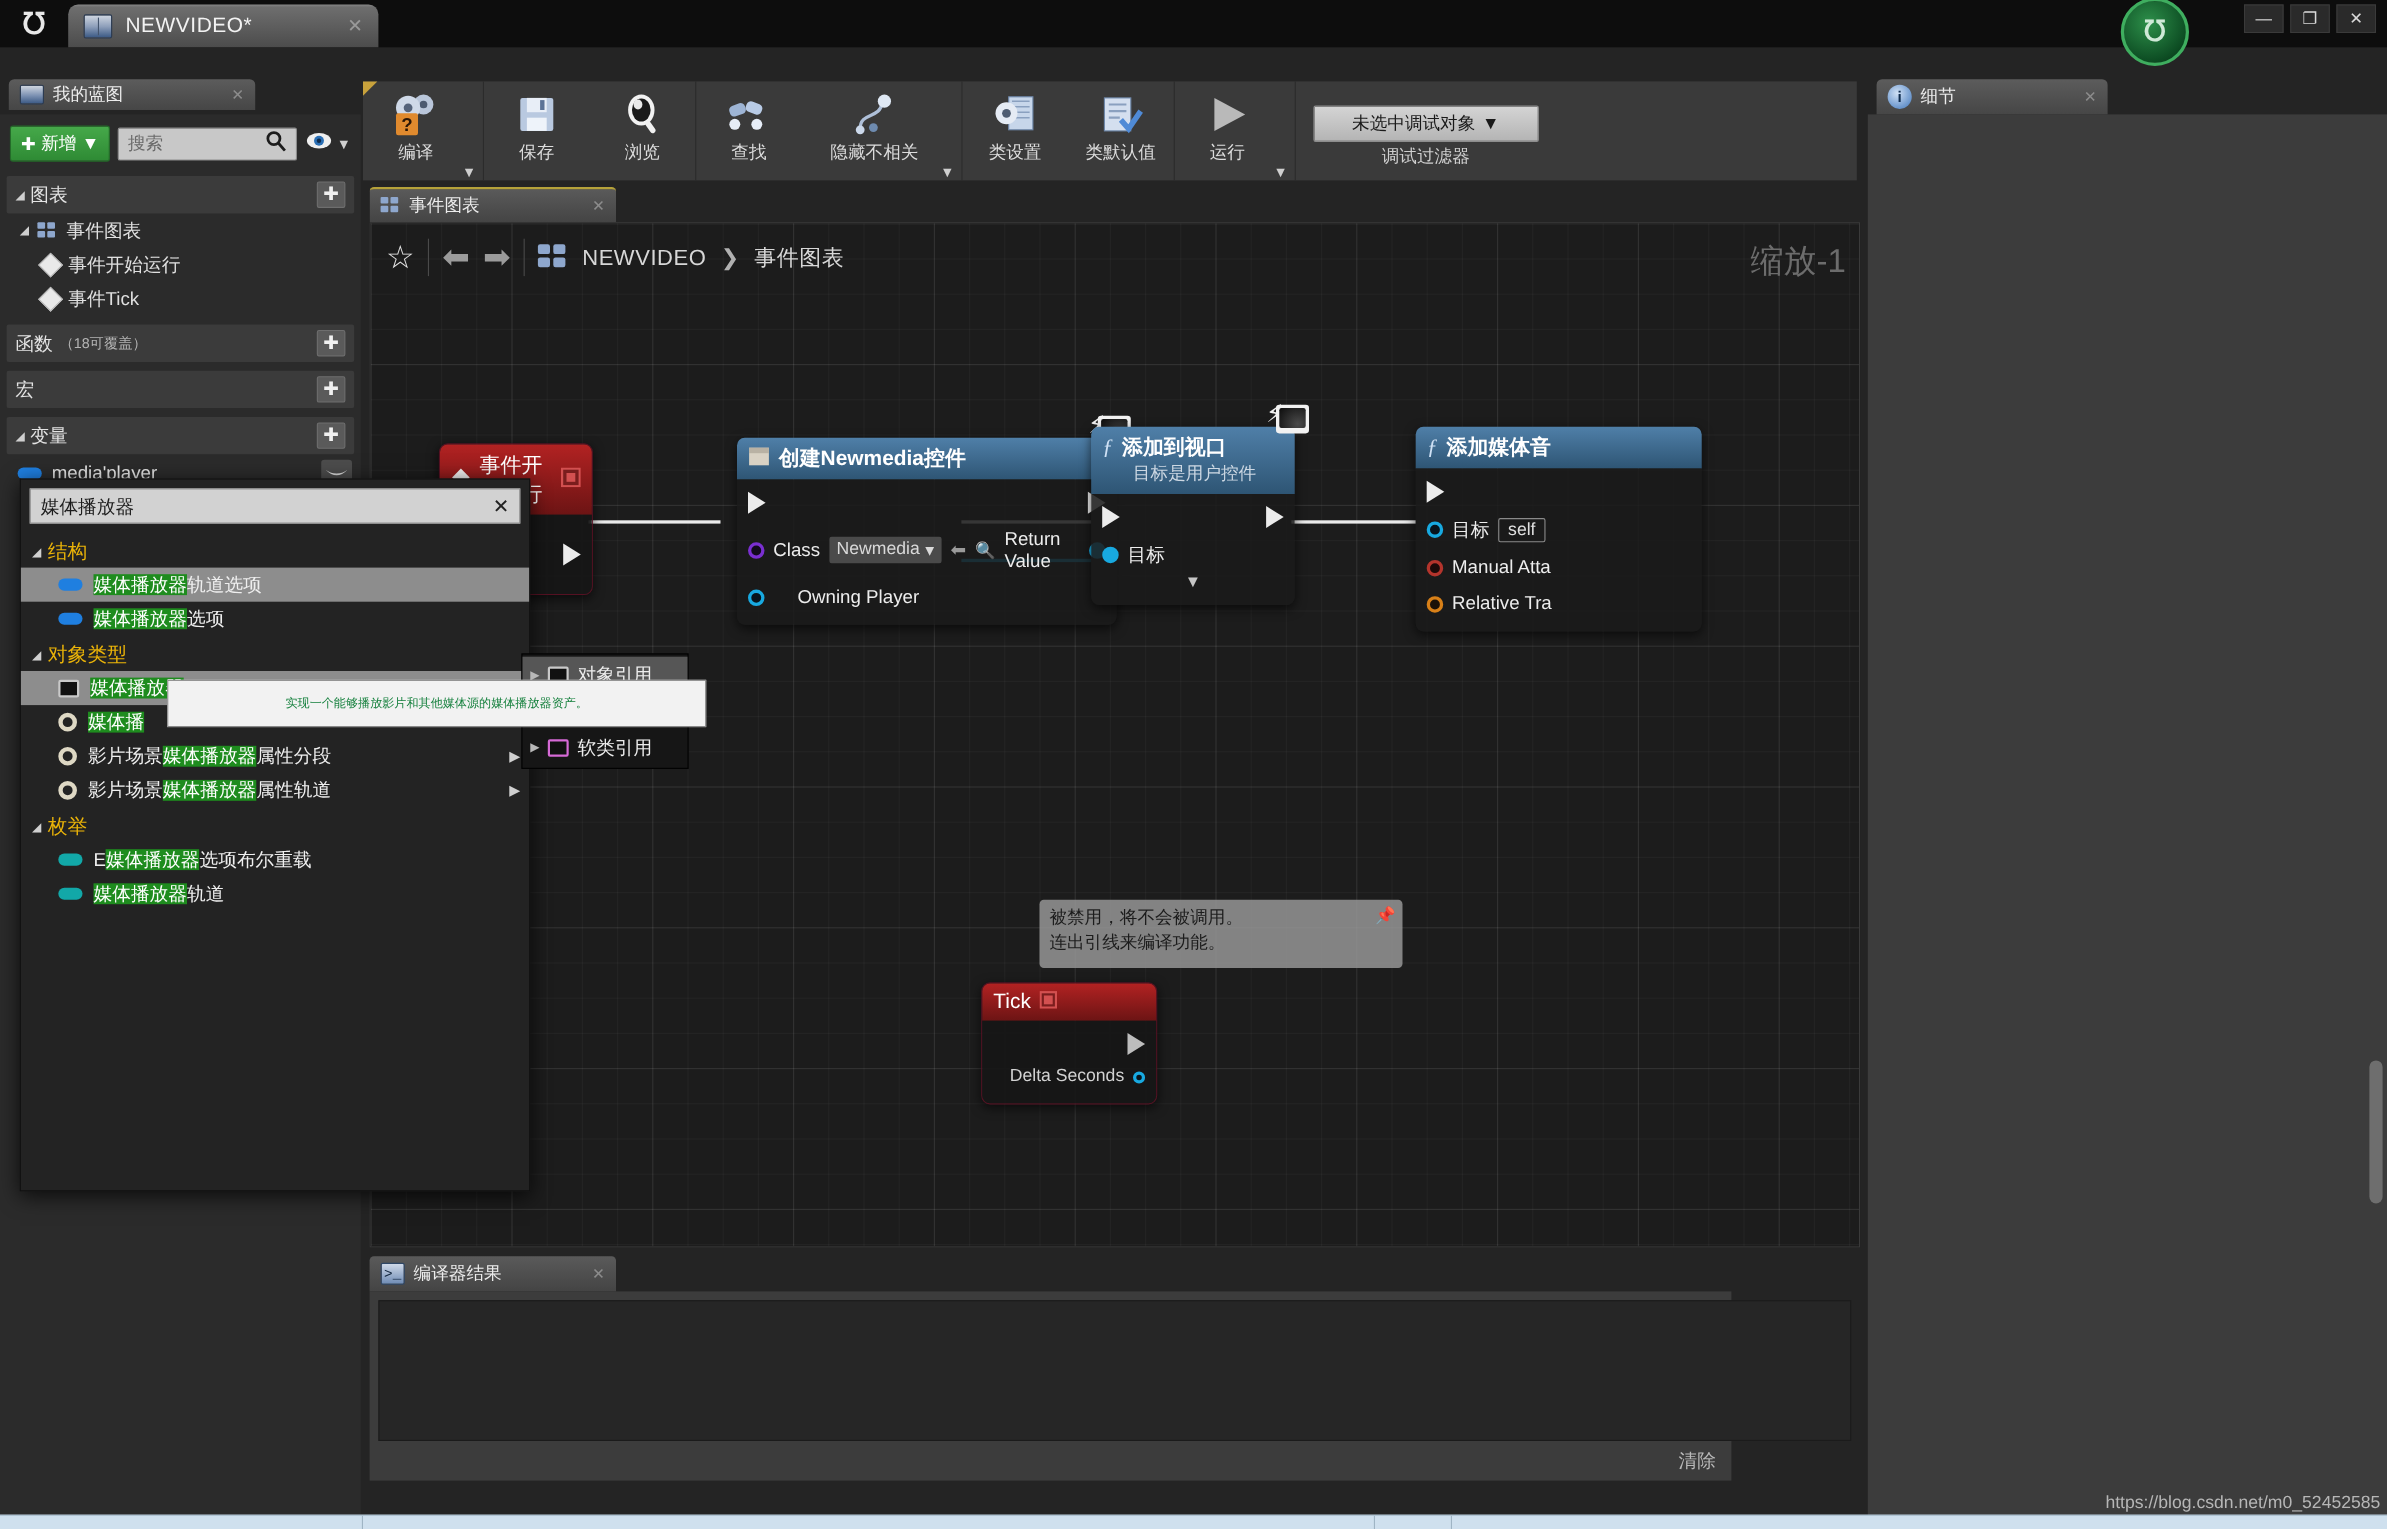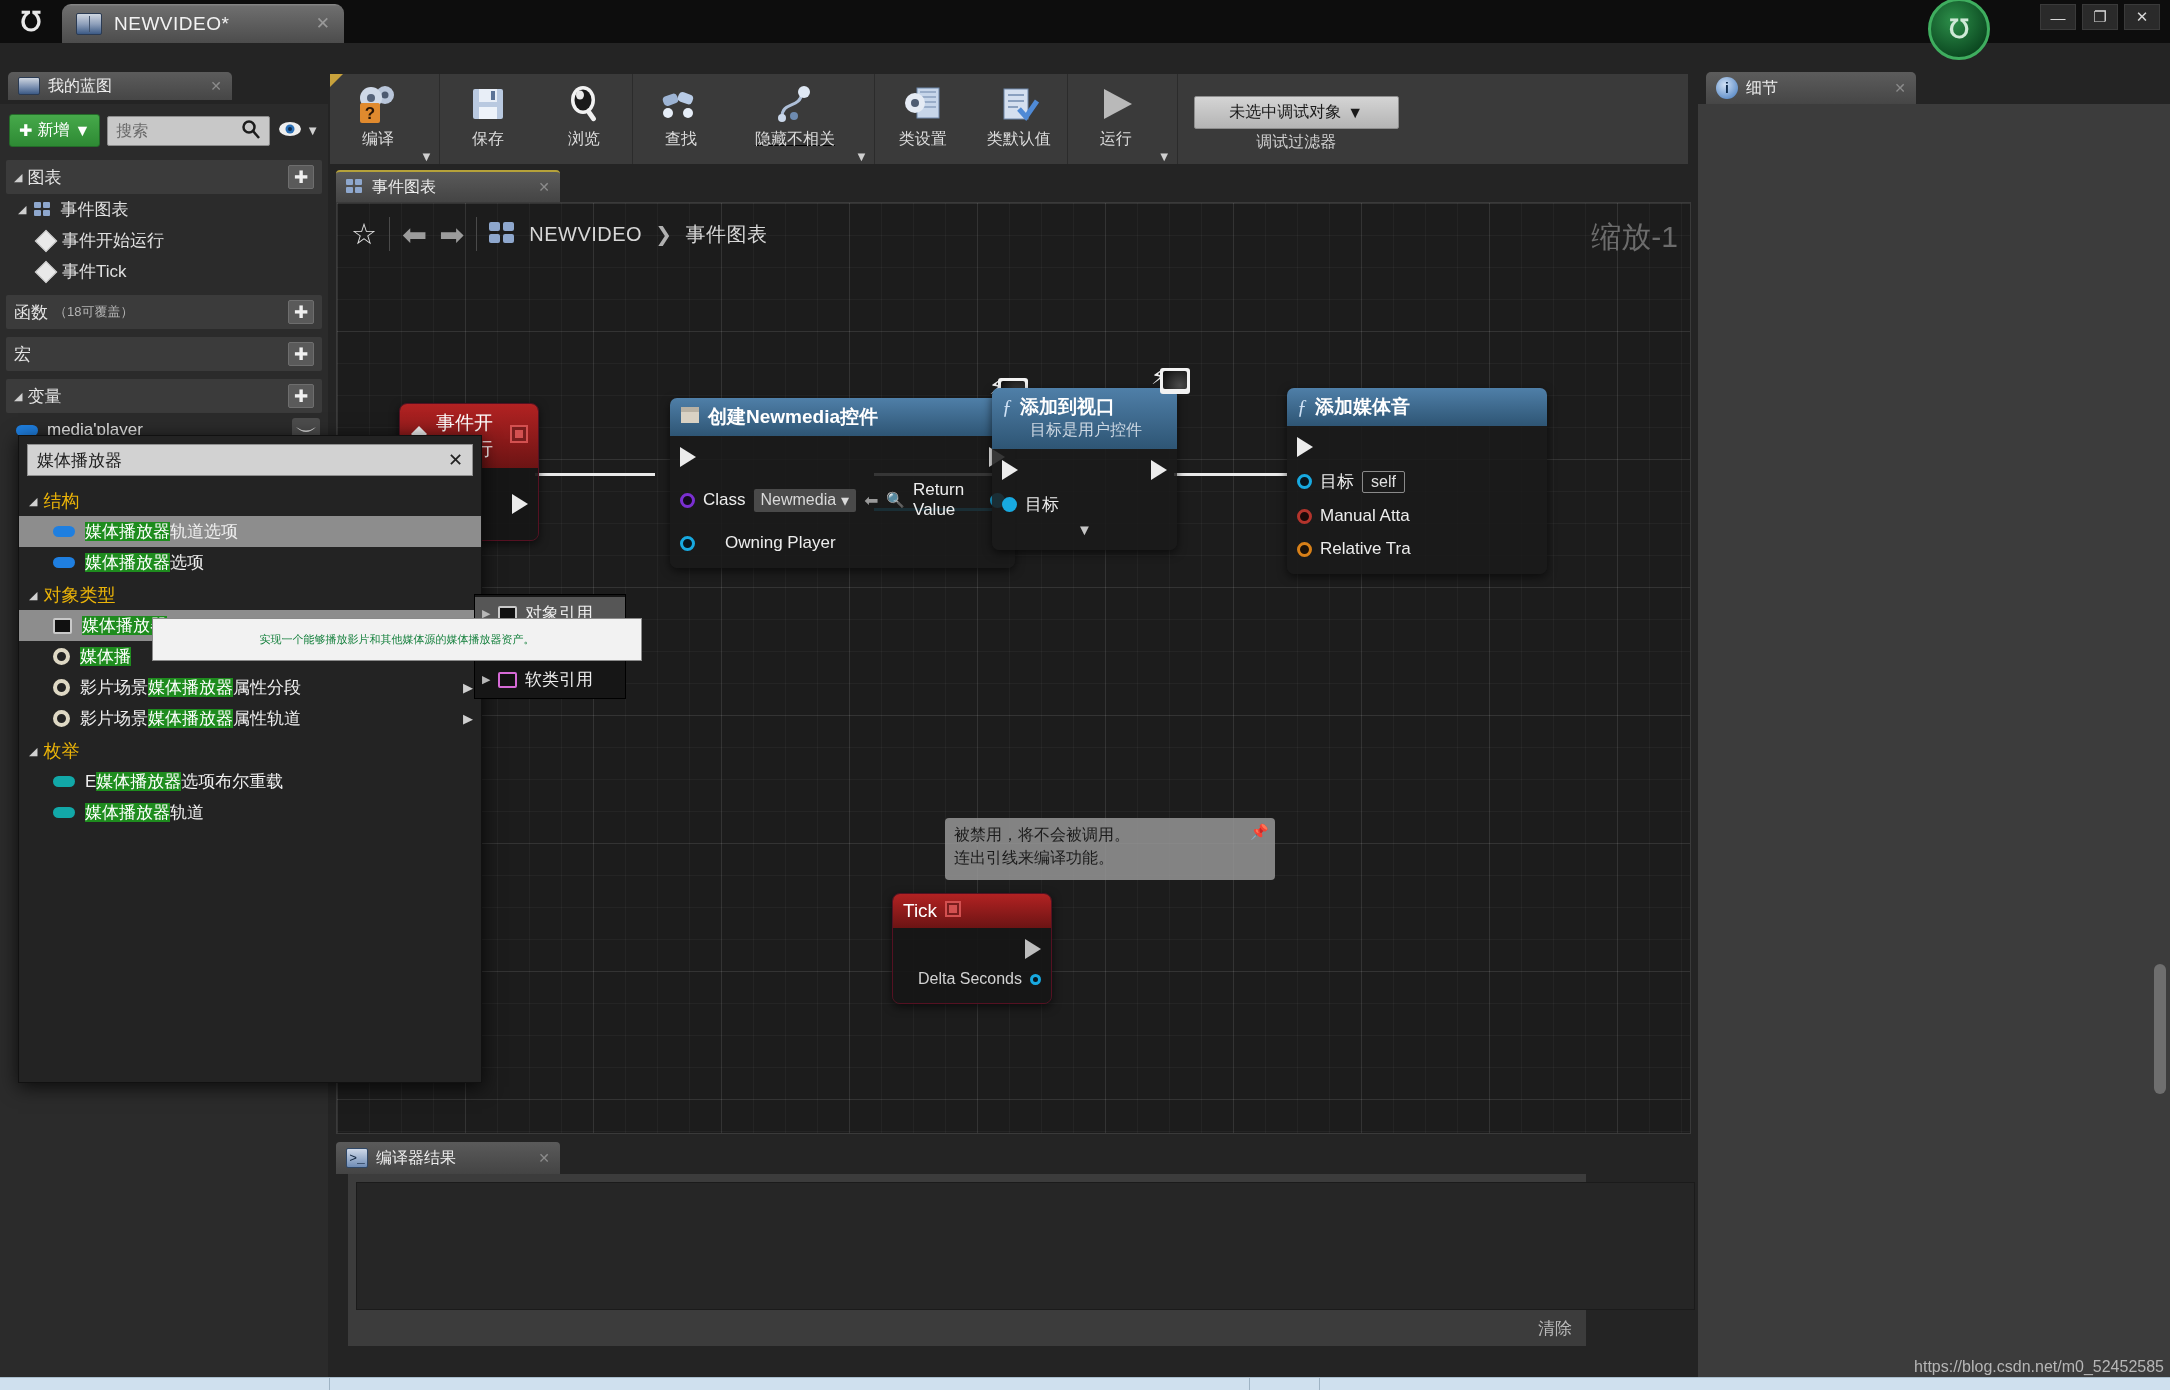--- a/index.html
+++ b/index.html
@@ -62,21 +62,21 @@
   
   .toolbar {
     position:absolute; left:330px; top:74px; width:1358px; height:90px;
     background:#3a3a3a; display:flex; align-items:flex-start;
   }
   .tb-group { display:flex; height:90px; border-right:1px solid #2b2b2b; align-items:flex-start; }
   .tb-btn {
     width:96px; height:90px; display:flex; flex-direction:column;
     align-items:center; justify-content:flex-start; padding-top:8px; position:relative;
   }
-  .tb-btn.wide { width:132px;text-decoration:underline; }
+  .tb-btn.wide { width:132px; }
   .tb-icon { width:52px; height:44px; display:flex; align-items:center; justify-content:center; }
   .tb-label { color:#dcdcdc; font-size:16px; margin-top:3px; white-space:nowrap; }
   .tb-caret { align-self:flex-end; color:#cfcfcf; font-size:13px; margin:30px 6px 0 -6px; }
   .corner-tri {
     position:absolute; left:0; top:0; width:0;height:0;
     border-top:13px solid #c8a23c; border-right:13px solid transparent;
   }
   .dbg-area { display:flex; flex-direction:column; align-items:center; padding:22px 16px 0 16px; }
   .dbg-select {
     background:linear-gradient(180deg,#d4d4d4,#b4b4b4); color:#1a1a1a; font-size:16px;
@@ -288,21 +288,21 @@
   .cr-tab{
     position:absolute; left:336px; top:1142px; width:224px; height:32px;
     background:linear-gradient(180deg,#5a5a5a,#444); border-radius:4px 4px 0 0;
     display:flex;align-items:center;padding:0 10px;
   }
   .cr-tab .ico{width:22px;height:20px;margin-right:8px;border:1px solid #2f4766;border-radius:2px;
     background:linear-gradient(180deg,#cfd9e8,#6f8cb5);color:#10243d;font-size:13px;
     display:flex;align-items:center;justify-content:center;font-family:"Liberation Mono",monospace;}
   .cr-tab .t{ color:#ececec;font-size:16px;flex:1;}
   .cr-tab .x{ color:#8c8c8c;font-size:14px;}
-  .cr-body{ position:absolute; left:348px; top:1174px; width:1238px; height:172px; background:#3c3c3c;text-align:center;}
+  .cr-body{ position:absolute; left:336px; top:1174px; width:1238px; height:172px; background:#3c3c3c;text-align:center;}
   .cr-inner{ position:absolute; left:8px; top:8px; width:1339px; height:128px; background:#262626;
              border:1px solid #1b1b1b;}
   .cr-clear{ position:absolute; right:14px; bottom:6px; color:#b9b9b9; font-size:17px; }
 
   
   .status-url{
     position:absolute; right:6px; bottom:14px; color:#b6b6b6; font-size:16px; z-index:70;margin-top:24px;
   }
   .taskbar{
     position:absolute; left:0; bottom:0; width:2170px; height:13px; background:#cfe0ee;

